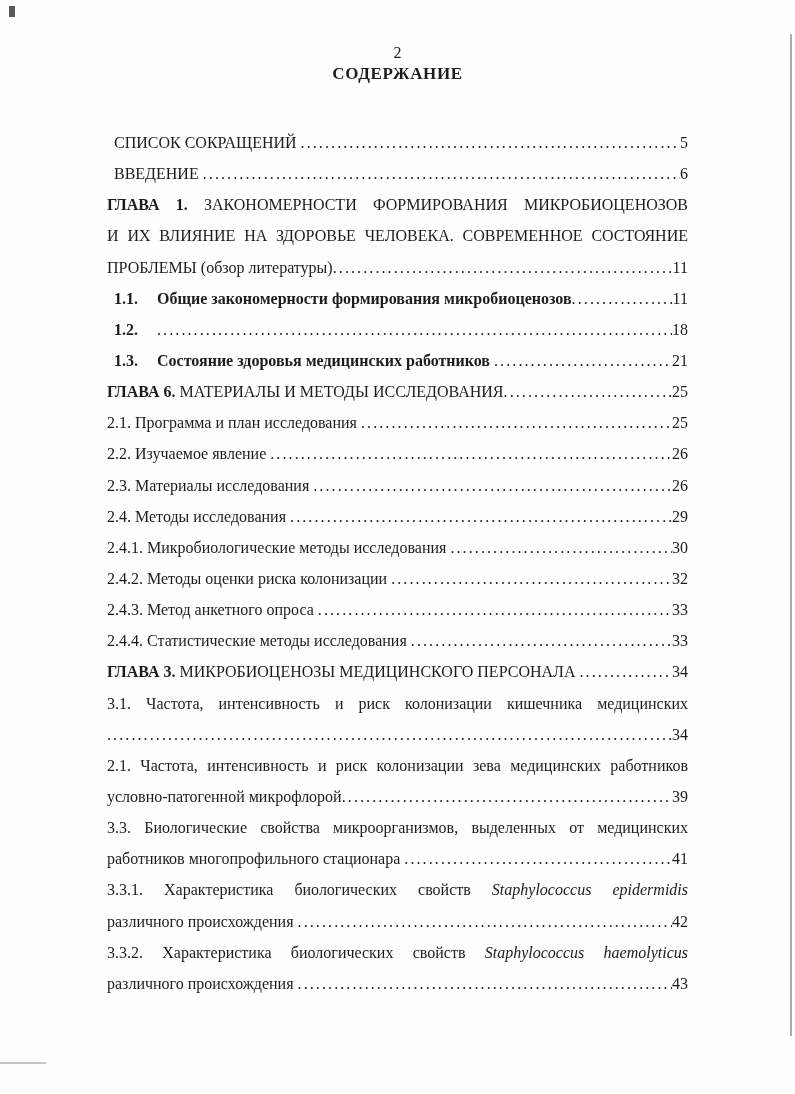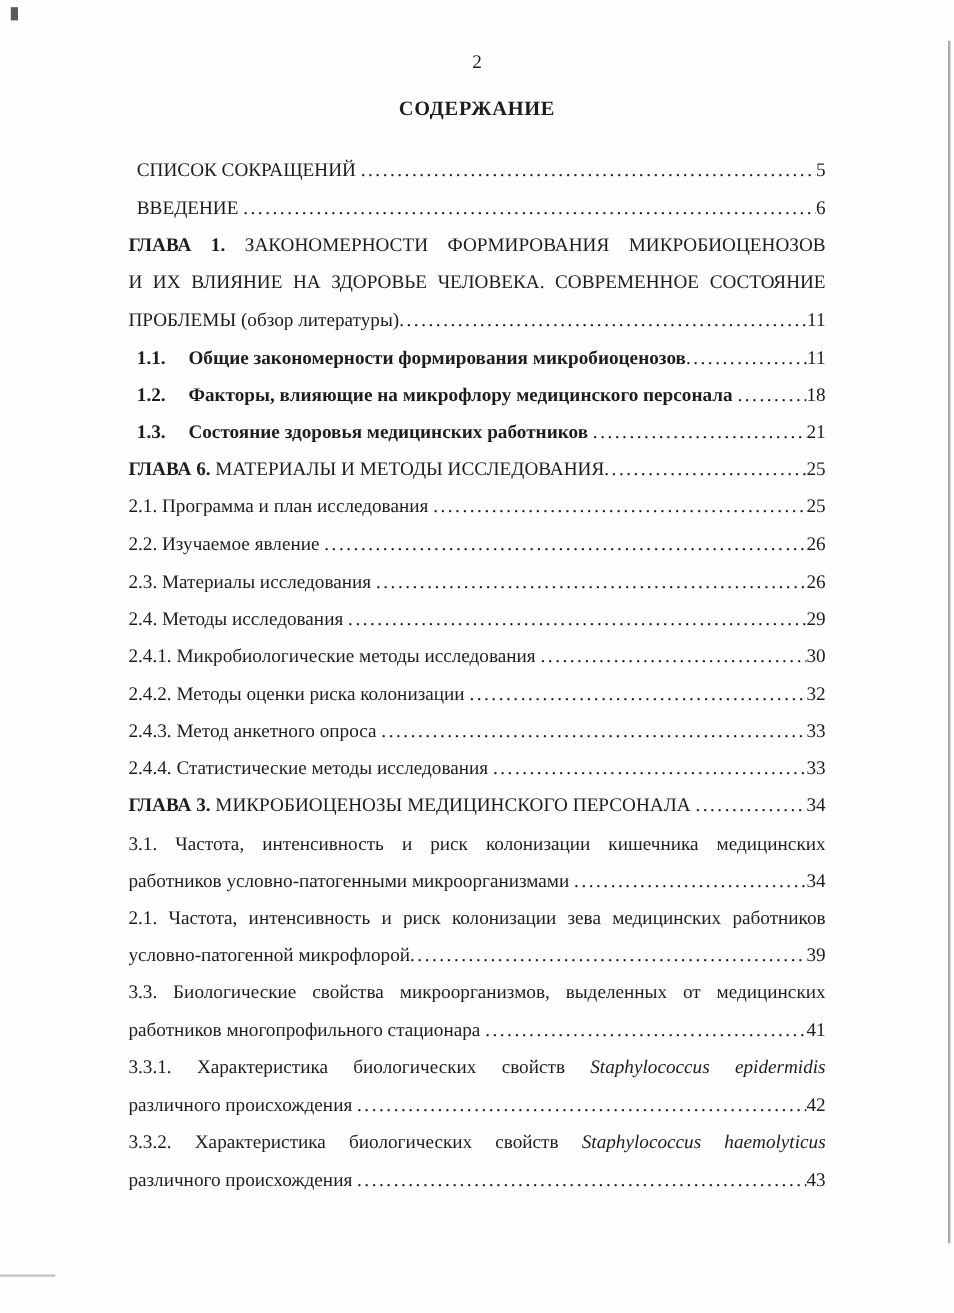--- a/index.html
+++ b/index.html
@@ -15,21 +15,21 @@
     overflow:hidden;
   }
   .page-number {
     position:absolute;
     top:44px; left:0; right:0;
     text-align:center;
     font-size:16px;
   }
   .doc-title {
     position:absolute;
-    top:81px; left:0; right:0;
+    top:64px; left:0; right:0;
     text-align:center;
     font-weight:bold;
     font-size:17px;
     letter-spacing:0.6px;
   }
   .toc {
     position:absolute;
     top:127px;
     left:107px;
     right:107px;
@@ -98,34 +98,34 @@
   <div class="page-number">2</div>
   <div class="doc-title">СОДЕРЖАНИЕ</div>
 
   <div class="toc">
       <div class="toc-line flex ind1"><span class="seg n">СПИСОК СОКРАЩЕНИЙ </span><span class="leader"></span><span class="pagenum">5</span></div>
       <div class="toc-line flex ind1"><span class="seg n">ВВЕДЕНИЕ </span><span class="leader"></span><span class="pagenum">6</span></div>
       <div class="toc-line fill"><span class="seg b">ГЛАВА 1.</span><span class="seg n"> ЗАКОНОМЕРНОСТИ ФОРМИРОВАНИЯ МИКРОБИОЦЕНОЗОВ</span></div>
       <div class="toc-line fill"><span class="seg n">И ИХ ВЛИЯНИЕ НА ЗДОРОВЬЕ ЧЕЛОВЕКА. СОВРЕМЕННОЕ СОСТОЯНИЕ</span></div>
       <div class="toc-line flex"><span class="seg n">ПРОБЛЕМЫ (обзор литературы)</span><span class="leader"></span><span class="pagenum">11</span></div>
       <div class="toc-line flex ind1"><span class="seg b tab">1.1.</span><span class="seg b">Общие закономерности формирования микробиоценозов</span><span class="leader"></span><span class="pagenum">11</span></div>
-      <div class="toc-line flex ind1"><span class="seg b tab">1.2.</span><span class="seg b">Факторы, влияющие на микрофлору медицинского персонала </span><span class="leader"></span><span class="pagenum">18</span></div>
+      <div class="toc-line flex ind1"><span class="seg b tab">1.2.</span><span class="leader"></span><span class="pagenum">18</span></div>
       <div class="toc-line flex ind1"><span class="seg b tab">1.3.</span><span class="seg b">Состояние здоровья медицинских работников </span><span class="leader"></span><span class="pagenum">21</span></div>
       <div class="toc-line flex"><span class="seg b">ГЛАВА 6.</span><span class="seg n"> МАТЕРИАЛЫ И МЕТОДЫ ИССЛЕДОВАНИЯ</span><span class="leader"></span><span class="pagenum">25</span></div>
       <div class="toc-line flex"><span class="seg n">2.1. Программа и план исследования </span><span class="leader"></span><span class="pagenum">25</span></div>
       <div class="toc-line flex"><span class="seg n">2.2. Изучаемое явление </span><span class="leader"></span><span class="pagenum">26</span></div>
       <div class="toc-line flex"><span class="seg n">2.3. Материалы исследования </span><span class="leader"></span><span class="pagenum">26</span></div>
       <div class="toc-line flex"><span class="seg n">2.4. Методы исследования </span><span class="leader"></span><span class="pagenum">29</span></div>
       <div class="toc-line flex"><span class="seg n">2.4.1. Микробиологические методы исследования </span><span class="leader"></span><span class="pagenum">30</span></div>
       <div class="toc-line flex"><span class="seg n">2.4.2. Методы оценки риска колонизации </span><span class="leader"></span><span class="pagenum">32</span></div>
       <div class="toc-line flex"><span class="seg n">2.4.3. Метод анкетного опроса </span><span class="leader"></span><span class="pagenum">33</span></div>
       <div class="toc-line flex"><span class="seg n">2.4.4. Статистические методы исследования </span><span class="leader"></span><span class="pagenum">33</span></div>
       <div class="toc-line flex"><span class="seg b">ГЛАВА 3.</span><span class="seg n"> МИКРОБИОЦЕНОЗЫ МЕДИЦИНСКОГО ПЕРСОНАЛА </span><span class="leader"></span><span class="pagenum">34</span></div>
       <div class="toc-line fill"><span class="seg n">3.1. Частота, интенсивность и риск колонизации кишечника медицинских</span></div>
-      <div class="toc-line flex"><span class="seg n">работников условно-патогенными микроорганизмами </span><span class="leader"></span><span class="pagenum">34</span></div>
+      <div class="toc-line flex"><span class="leader"></span><span class="pagenum">34</span></div>
       <div class="toc-line fill"><span class="seg n">2.1. Частота, интенсивность и риск колонизации зева медицинских работников</span></div>
       <div class="toc-line flex"><span class="seg n">условно-патогенной микрофлорой</span><span class="leader"></span><span class="pagenum">39</span></div>
       <div class="toc-line fill"><span class="seg n">3.3. Биологические свойства микроорганизмов, выделенных от медицинских</span></div>
       <div class="toc-line flex"><span class="seg n">работников многопрофильного стационара </span><span class="leader"></span><span class="pagenum">41</span></div>
       <div class="toc-line fill"><span class="seg n">3.3.1. Характеристика биологических свойств </span><span class="seg i">Staphylococcus epidermidis</span></div>
       <div class="toc-line flex"><span class="seg n">различного происхождения </span><span class="leader"></span><span class="pagenum">42</span></div>
       <div class="toc-line fill"><span class="seg n">3.3.2. Характеристика биологических свойств </span><span class="seg i">Staphylococcus haemolyticus</span></div>
       <div class="toc-line flex"><span class="seg n">различного происхождения </span><span class="leader"></span><span class="pagenum">43</span></div>
     </div>
 </div>

